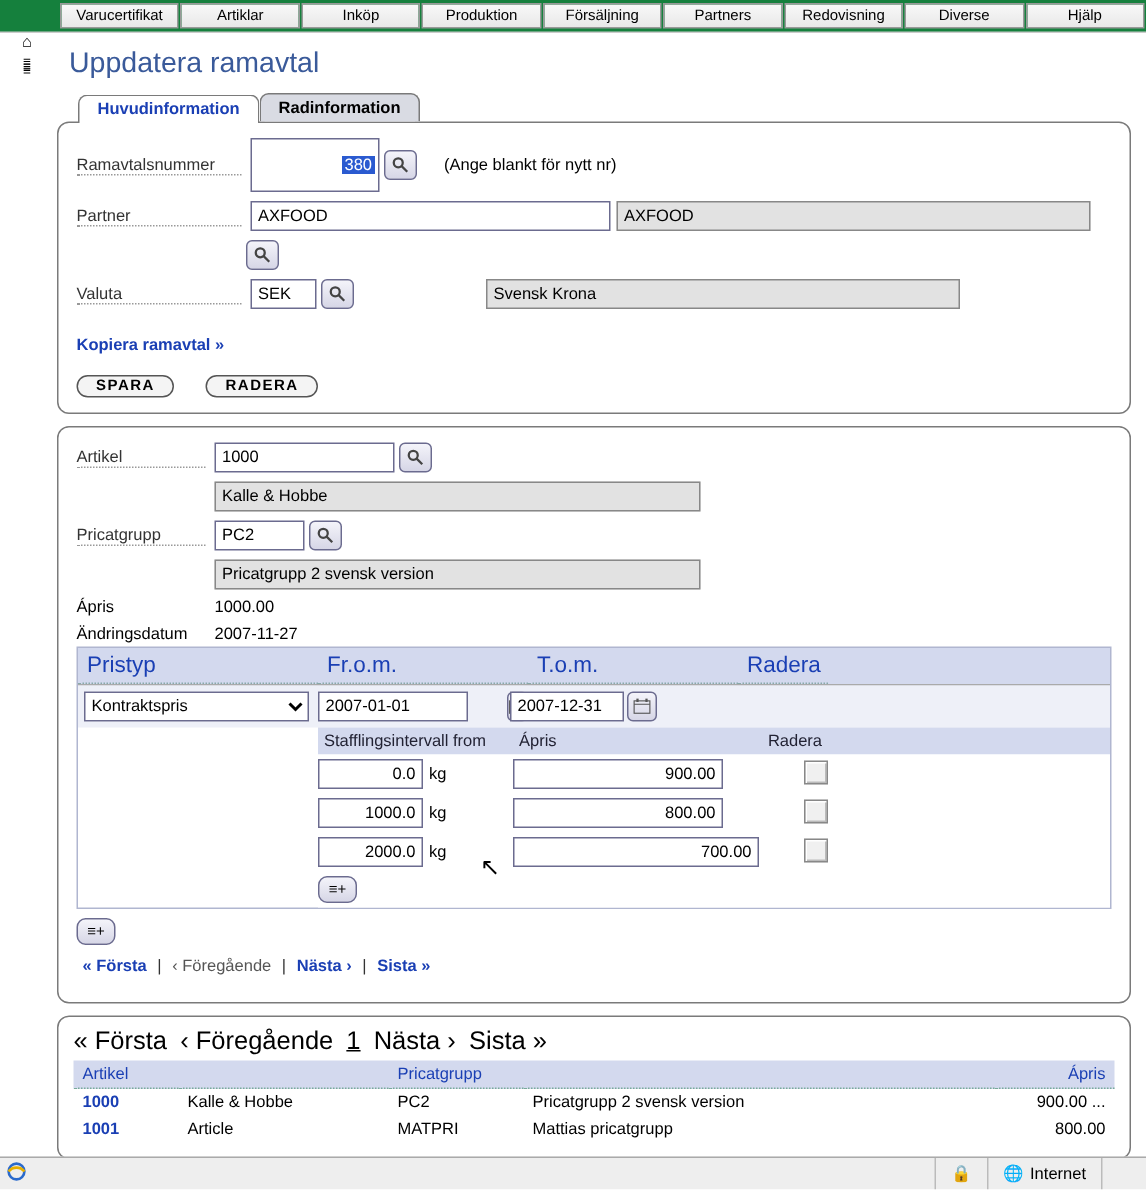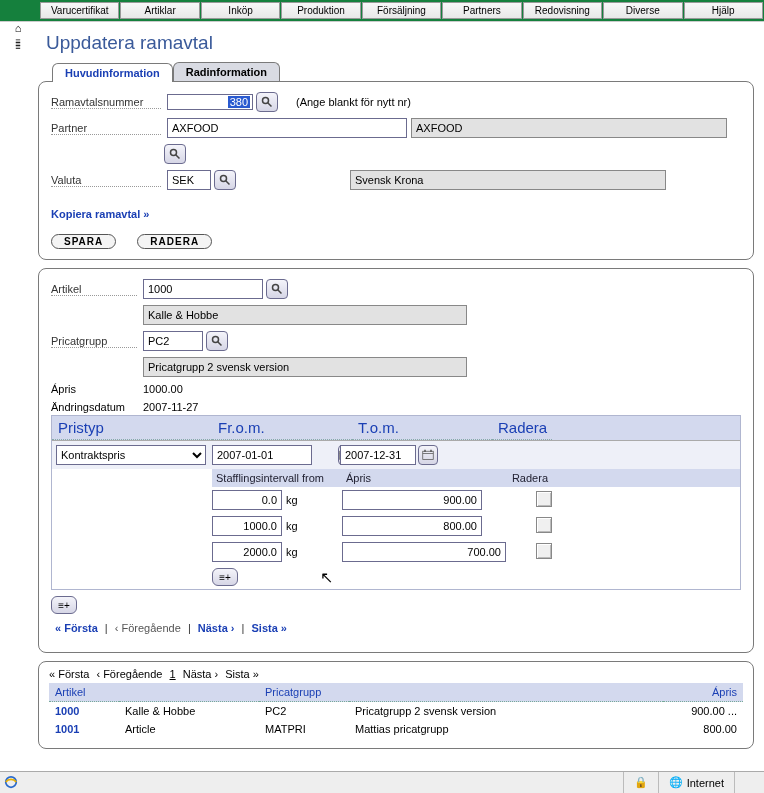--- a/index.html
+++ b/index.html
@@ -303,21 +303,21 @@
     <div class="page-title">Uppdatera ramavtal</div>
 
     <div class="tabbar">
       <div class="tab active">Huvudinformation</div>
       <div class="tab">Radinformation</div>
     </div>
 
     <div class="panel">
       <div class="row">
         <span class="lbl">Ramavtalsnummer</span>
-        <span style="width:86px;display:inline-flex;justify-content:flex-end;border:1px solid #6b6b8f;height:16px;align-items:center;padding-right:2px;">
+        <span style="width:86px;display:inline-flex;justify-content:flex-end;border:1px solid #6b6b8f;height:36px;align-items:center;padding-right:2px;">
           <span class="selected-num">380</span>
         </span>
         <span class="lookup-btn">
           <svg class="magnifier" viewBox="0 0 16 16">
               <circle cx="6" cy="6" r="4" fill="none" stroke="#444" stroke-width="2"></circle>
               <line x1="9" y1="9" x2="14" y2="14" stroke="#444" stroke-width="2"></line>
             </svg>
         </span>
         <span style="margin-left:18px;">(Ange blankt för nytt nr)</span>
       </div>
@@ -337,21 +337,21 @@
       </div>
       <div class="row">
         <span class="lbl">Valuta</span>
         <input class="txt" style="width: 44px;" value="SEK">
         <span class="lookup-btn">
           <svg class="magnifier" viewBox="0 0 16 16">
               <circle cx="6" cy="6" r="4" fill="none" stroke="#444" stroke-width="2"></circle>
               <line x1="9" y1="9" x2="14" y2="14" stroke="#444" stroke-width="2"></line>
             </svg>
         </span>
-        <span class="readonly" style="width:316px;margin-left:114px;">Svensk Krona</span>
+        <span class="readonly" style="width:316px;margin-left:88px;">Svensk Krona</span>
       </div>
       <div style="height:12px;"></div>
       <a class="link">Kopiera ramavtal »</a>
       <div style="height:14px;"></div>
       <button class="action-btn">SPARA</button>
       <button class="action-btn">RADERA</button>
     </div>
 
     <div class="panel">
       <div class="row">
@@ -480,21 +480,21 @@
         <span class="sep">|</span>
         <span class="disabled">‹ Föregående</span>
         <span class="sep">|</span>
         <a class="link">Nästa ›</a>
         <span class="sep">|</span>
         <a class="link">Sista »</a>
       </div>
     </div>
 
     <div class="listing">
-      <div style="margin-bottom:3px;font-size:11px;">
+      <div style="margin-bottom:3px;font-size:17px;">
         <span>« Första</span>
         <span style="margin-left:4px;">‹ Föregående</span>
         <span style="text-decoration:underline;margin:0 4px;">1</span>
         <span>Nästa ›</span>
         <span style="margin-left:4px;">Sista »</span>
       </div>
       <div class="listing-header">
         <div style="width:70px;">Artikel</div>
         <div style="width:140px;"></div>
         <div style="width:90px;">Pricatgrupp</div>

